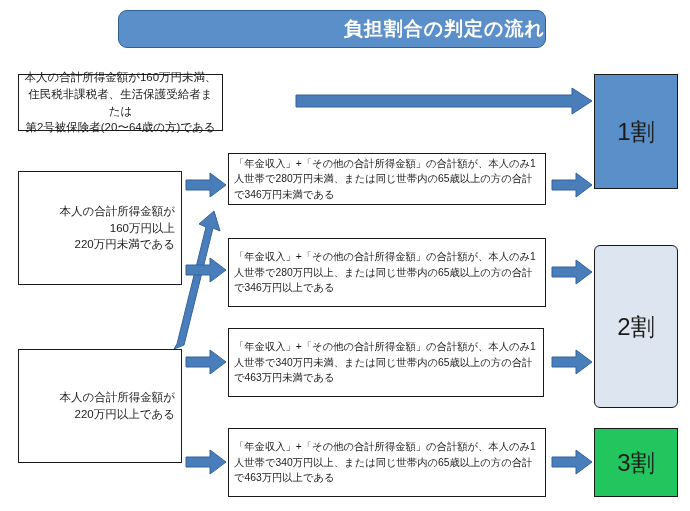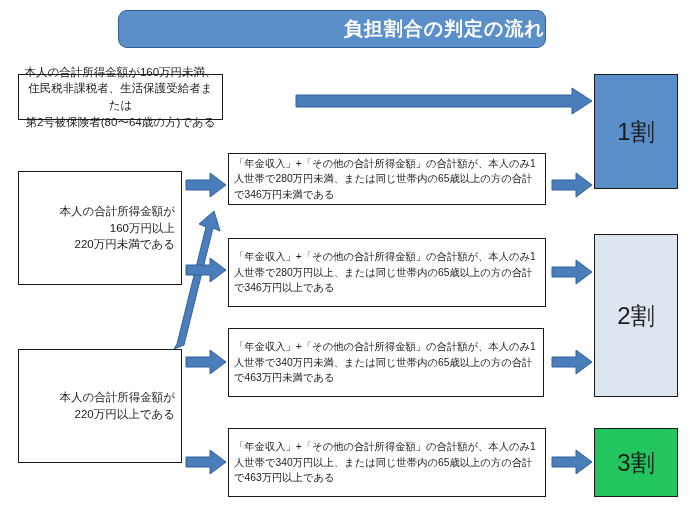--- a/index.html
+++ b/index.html
@@ -58,21 +58,21 @@
   .left-box { justify-content: center; }
   .left-box .box-text {
     text-align: right;
     font-size: 11.5px;
     padding: 0 6px;
   }
 
   
   #box-income-under160 {
     left: 18px; top: 74px;
-    width: 205px; height: 46px;
+    width: 205px; height: 57px;
     justify-content: center;
   }
   #box-income-under160 .box-text {
     text-align: center;
     font-size: 11.5px;
     padding: 0 4px;
   }
 
   #box-income-160to220 {
     left: 18px; top: 171px;
@@ -108,23 +108,24 @@
     font-size: 24px;
     color: #1a1a1a;
     letter-spacing: 0px;
   }
   #result-1wari {
     left: 594px; top: 74px;
     width: 84px; height: 115px;
     background: #5b8fc9;
   }
   #result-2wari {
-    left: 594px; top: 234px;
+    left: 594px; top: 245px;
     width: 84px; height: 163px;
     background: #dde6f0;
+    border-radius: 6px;
   }
   #result-3wari {
     left: 594px; top: 428px;
     width: 84px; height: 69px;
     background: #22c55e;
   }
 
   
   #arrow-layer {
     position: absolute;
@@ -187,21 +188,21 @@
 
     <g>
       <polygon class="arw" points="552,457 576,457 576,450 592,462 576,474 576,467 552,467"></polygon>
     </g>
   </svg>
 
   <div class="box left-box" id="box-income-under160">
     <div class="box-text">
       <span>本人の合計所得金額が160万円未満、</span><br>
       <span>住民税非課税者、生活保護受給者または</span><br>
-      <span>第2号被保険者(80〜64歳の方)である</span>
+      <span>第2号被保険者(20〜64歳の方)である</span>
     </div>
   </div>
 
   <div class="box left-box" id="box-income-160to220">
     <div class="box-text">
       <span>本人の合計所得金額が</span><br>
       <span>160万円以上</span><br>
       <span>220万円未満である</span>
     </div>
   </div>

